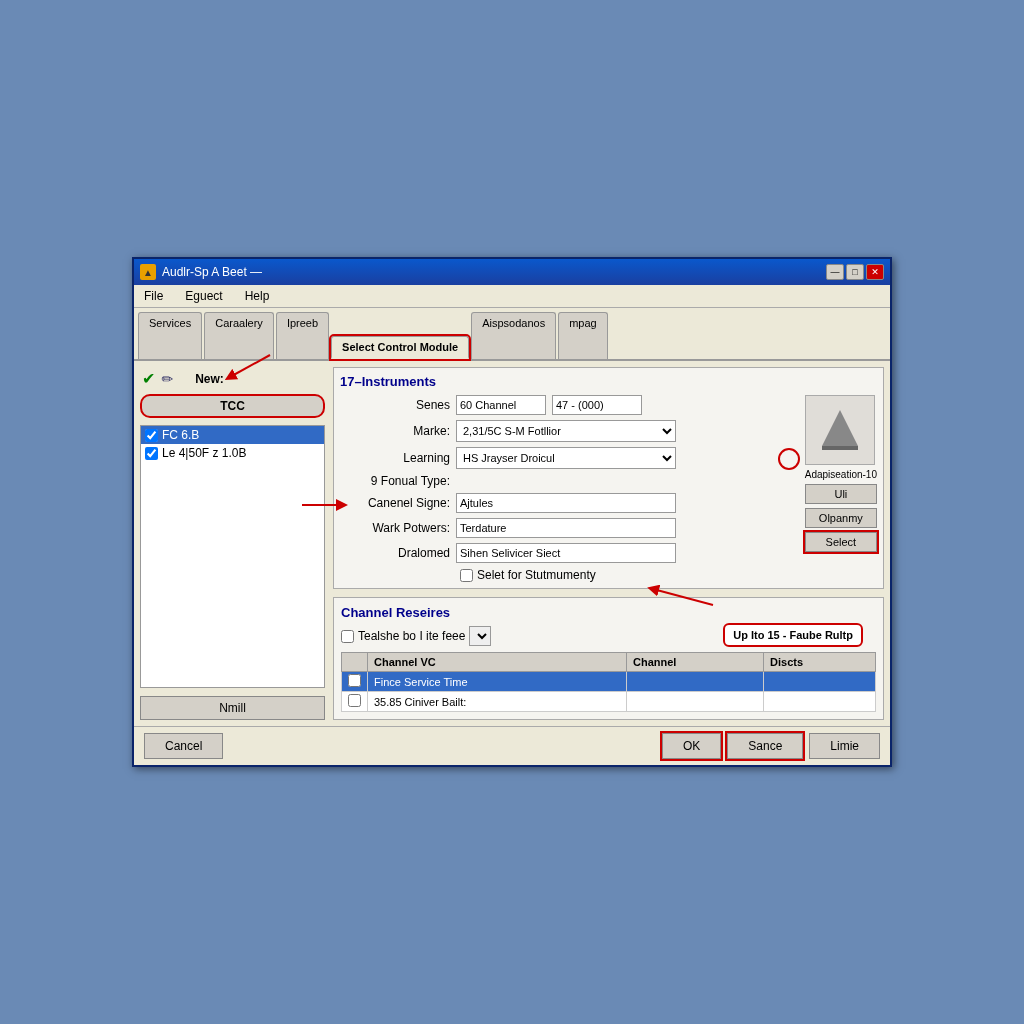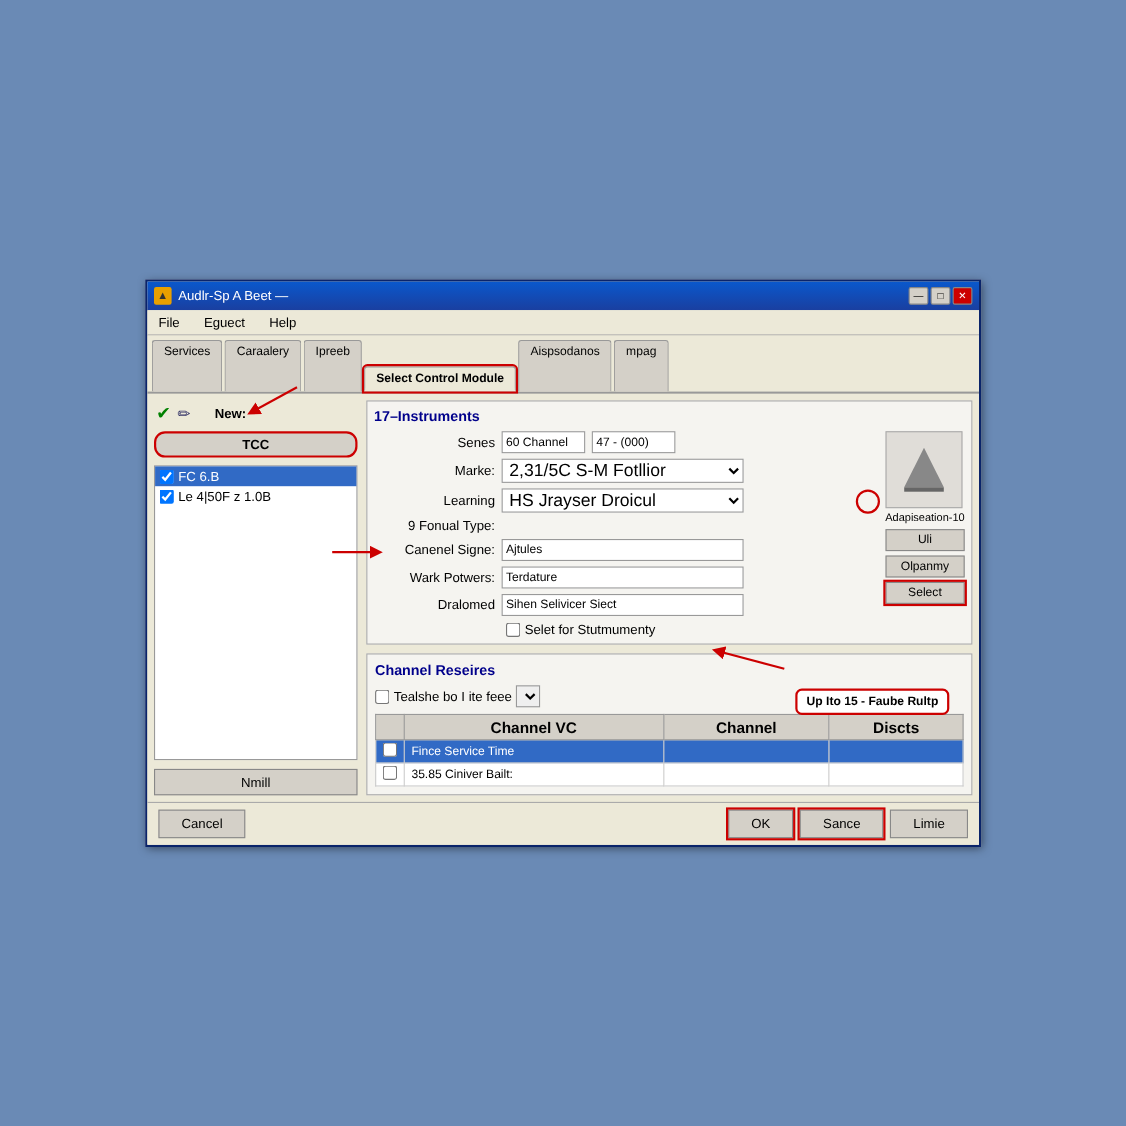--- a/index.html
+++ b/index.html
@@ -241,29 +241,29 @@
     }
 
     .form-input {
       height: 20px;
       border: 1px solid #999;
       background: white;
       padding: 1px 3px;
       font-size: 11px;
     }
 
-    .form-input.small { width: 76px; }
+    .form-input.small { width: 90px; }
     .form-input.xlarge { width: 220px; }
 
     .form-select {
       height: 22px;
       border: 1px solid #999;
       background: white;
       padding: 1px 2px;
-      font-size: 16px;
+      font-size: 11px;
       width: 220px;
     }
 
     .right-buttons {
       display: flex;
       flex-direction: column;
       gap: 4px;
       margin-left: 6px;
       align-self: flex-start;
     }
@@ -322,22 +322,22 @@
 
     .channel-table {
       width: 100%;
       border-collapse: collapse;
     }
 
     .channel-table th {
       background: #d4d0c8;
       border: 1px solid #999;
       padding: 3px 6px;
-      text-align: center;
-      font-size: 14px;
+      text-align: left;
+      font-size: 11px;
     }
 
     .channel-table td {
       border: 1px solid #ccc;
       padding: 2px 6px;
       font-size: 11px;
       background: white;
       margin-top: 12px;
     }
 

